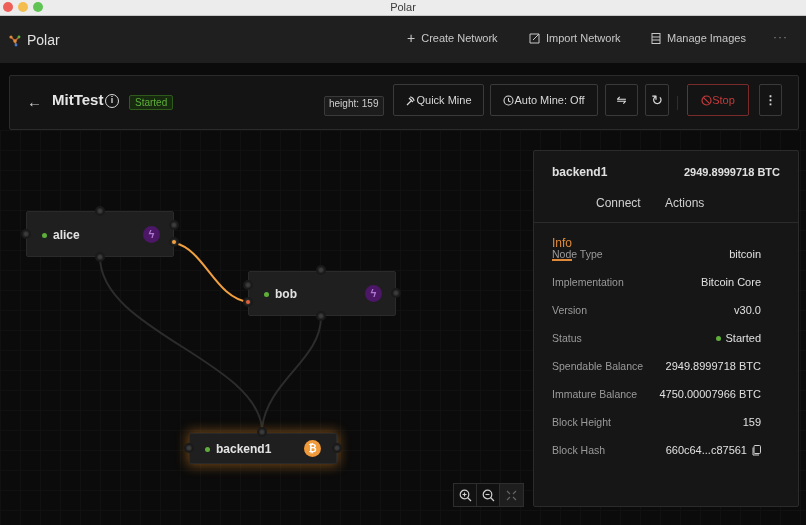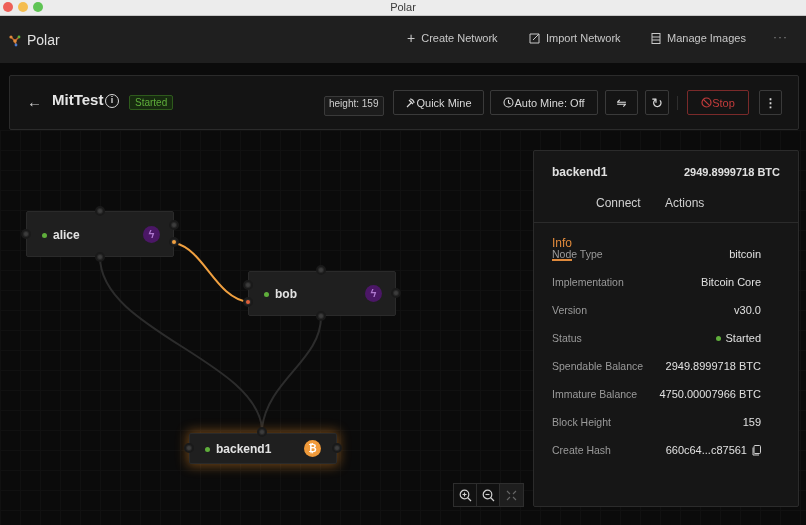--- a/index.html
+++ b/index.html
@@ -16,21 +16,21 @@
   .logo-text { font-size: 14px; color: #e0e0e0; }
   .nav-item { position: absolute; top: 16px; display: flex; align-items: center; gap: 6px; font-size: 11px; color: #c8c8c8; }
   .nav-more { position: absolute; left: 773px; top: 14px; font-size: 12px; color: #8a8a8a; letter-spacing: 1px; }
 
   .header-card { position: absolute; left: 9px; top: 75px; width: 790px; height: 55px; background: #141414; border: 1px solid #2b2b2b; border-radius: 2px; }
   .back-btn { position: absolute; left: 17px; top: 17px; font-size: 15px; color: #d0d0d0; }
   .net-name { position: absolute; left: 42px; top: 15px; font-size: 15px; font-weight: bold; color: #e6e6e6; }
   .info-icon { position: absolute; left: 95px; top: 18px; width: 14px; height: 14px; border: 1.5px solid #d8d8d8; border-radius: 50%; font-size: 9px; line-height: 11px; text-align: center; font-weight: bold; color: #d8d8d8; }
   .status-tag { position: absolute; left: 119px; top: 19px; height: 15px; padding: 0 5px; background: #172a10; border: 1px solid #2e5a1c; border-radius: 2px; color: #5fae3b; font-size: 10px; line-height: 13px; }
   .height-tag { position: absolute; left: 314px; top: 20px; height: 20px; padding: 0 4px; background: #1c1c1c; border: 1px solid #3a3a3a; border-radius: 2px; color: #cfcfcf; font-size: 10px; line-height: 13px; }
-  .btn { position: absolute; top: 14px; height: 25px; background: #141414; border: 1px solid #3a3a3a; border-radius: 2px; color: #d8d8d8; font-size: 11px; display: flex; align-items: center; justify-content: center; }
+  .btn { position: absolute; top: 8px; height: 32px; background: #141414; border: 1px solid #3a3a3a; border-radius: 2px; color: #d8d8d8; font-size: 11px; display: flex; align-items: center; justify-content: center; }
   .btn-stop { border-color: #7a2a2a; color: #c23b3b; }
   .divider-v { position: absolute; left: 667px; top: 20px; width: 1px; height: 14px; background: #2e2e2e; }
 
   .canvas { position: absolute; left: 0; top: 130px; width: 806px; height: 395px;
     background-color: #0b0b0b;
     background-image: linear-gradient(#111 1px, transparent 1px), linear-gradient(90deg, #111 1px, transparent 1px);
     background-size: 20px 20px; }
   svg.links { position: absolute; left: 0; top: 0; }
   .node { position: absolute; background: #1f1f1f; border: 1px solid #2a2a2a; border-radius: 2px; }
   .node.selected { box-shadow: 0 0 12px 2px rgba(230,140,40,0.45); }
@@ -251,21 +251,21 @@
           <span>4750.00007966 BTC</span>
         </span>
     </div>
     <div class="row" style="top:265px;">
       <span class="k">Block Height</span>
       <span class="v">
           <span>159</span>
         </span>
     </div>
     <div class="row" style="top:293px;">
-      <span class="k">Create Hash</span>
+      <span class="k">Block Hash</span>
       <span class="v">
         <span>660c64...c87561</span>
         <svg width="9" height="11" viewBox="0 0 9 11">
           <rect x="2" y="0.5" width="6.5" height="8" rx="1" fill="none" stroke="#cfcfcf" stroke-width="1"></rect>
           <path d="M1 2.5v7.5h6" fill="none" stroke="#cfcfcf" stroke-width="1"></path>
         </svg>
       </span>
     </div>
   </div>
 </div>

